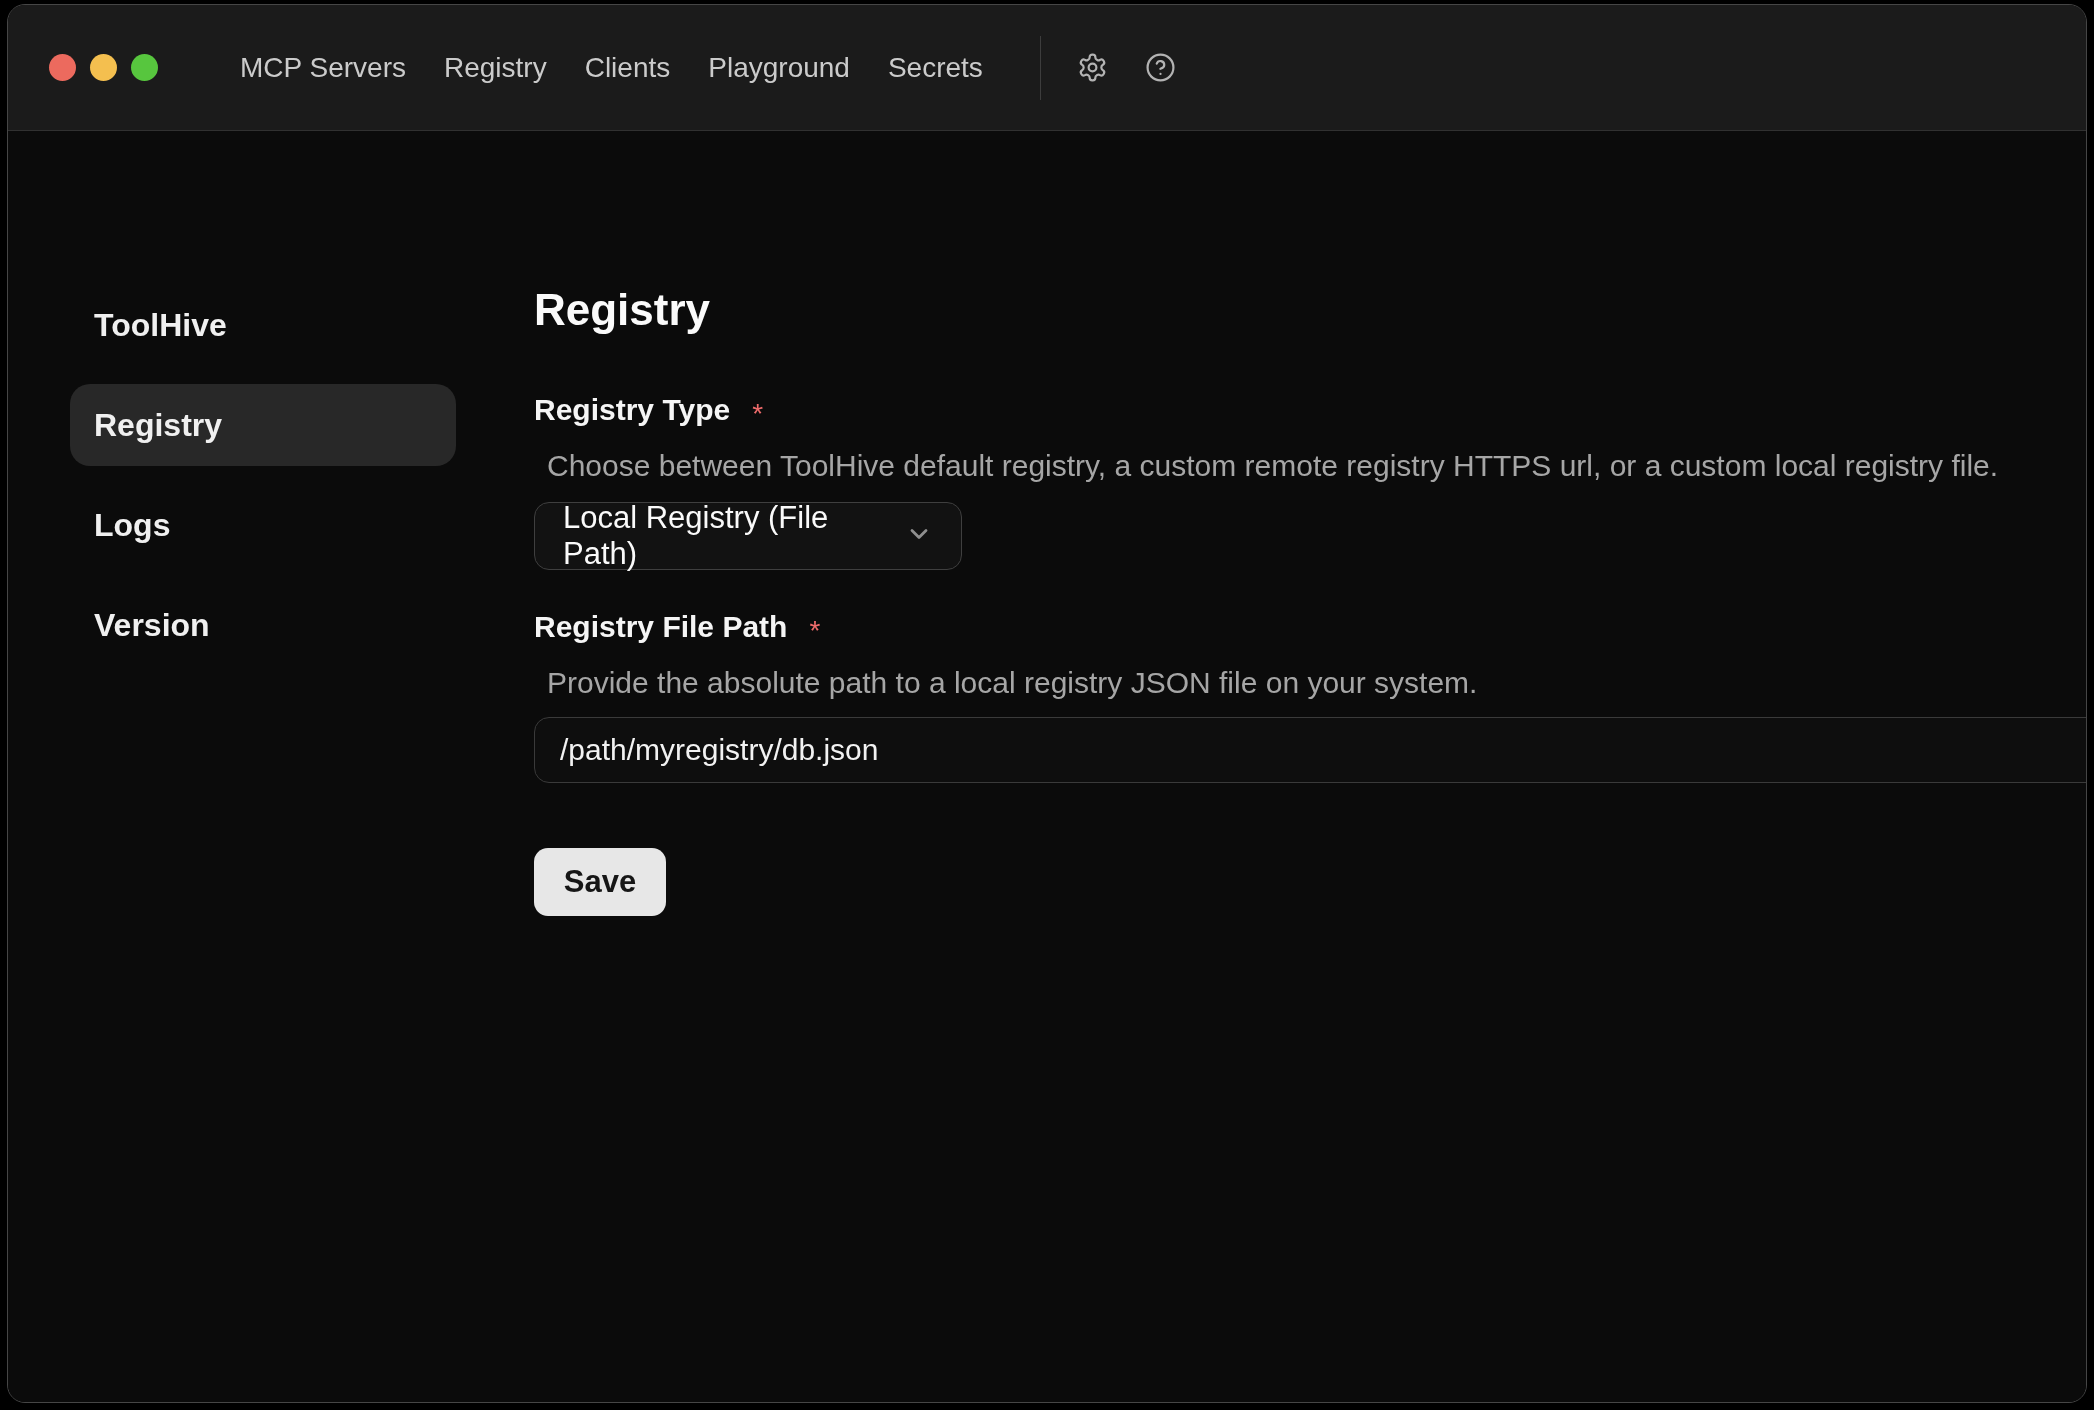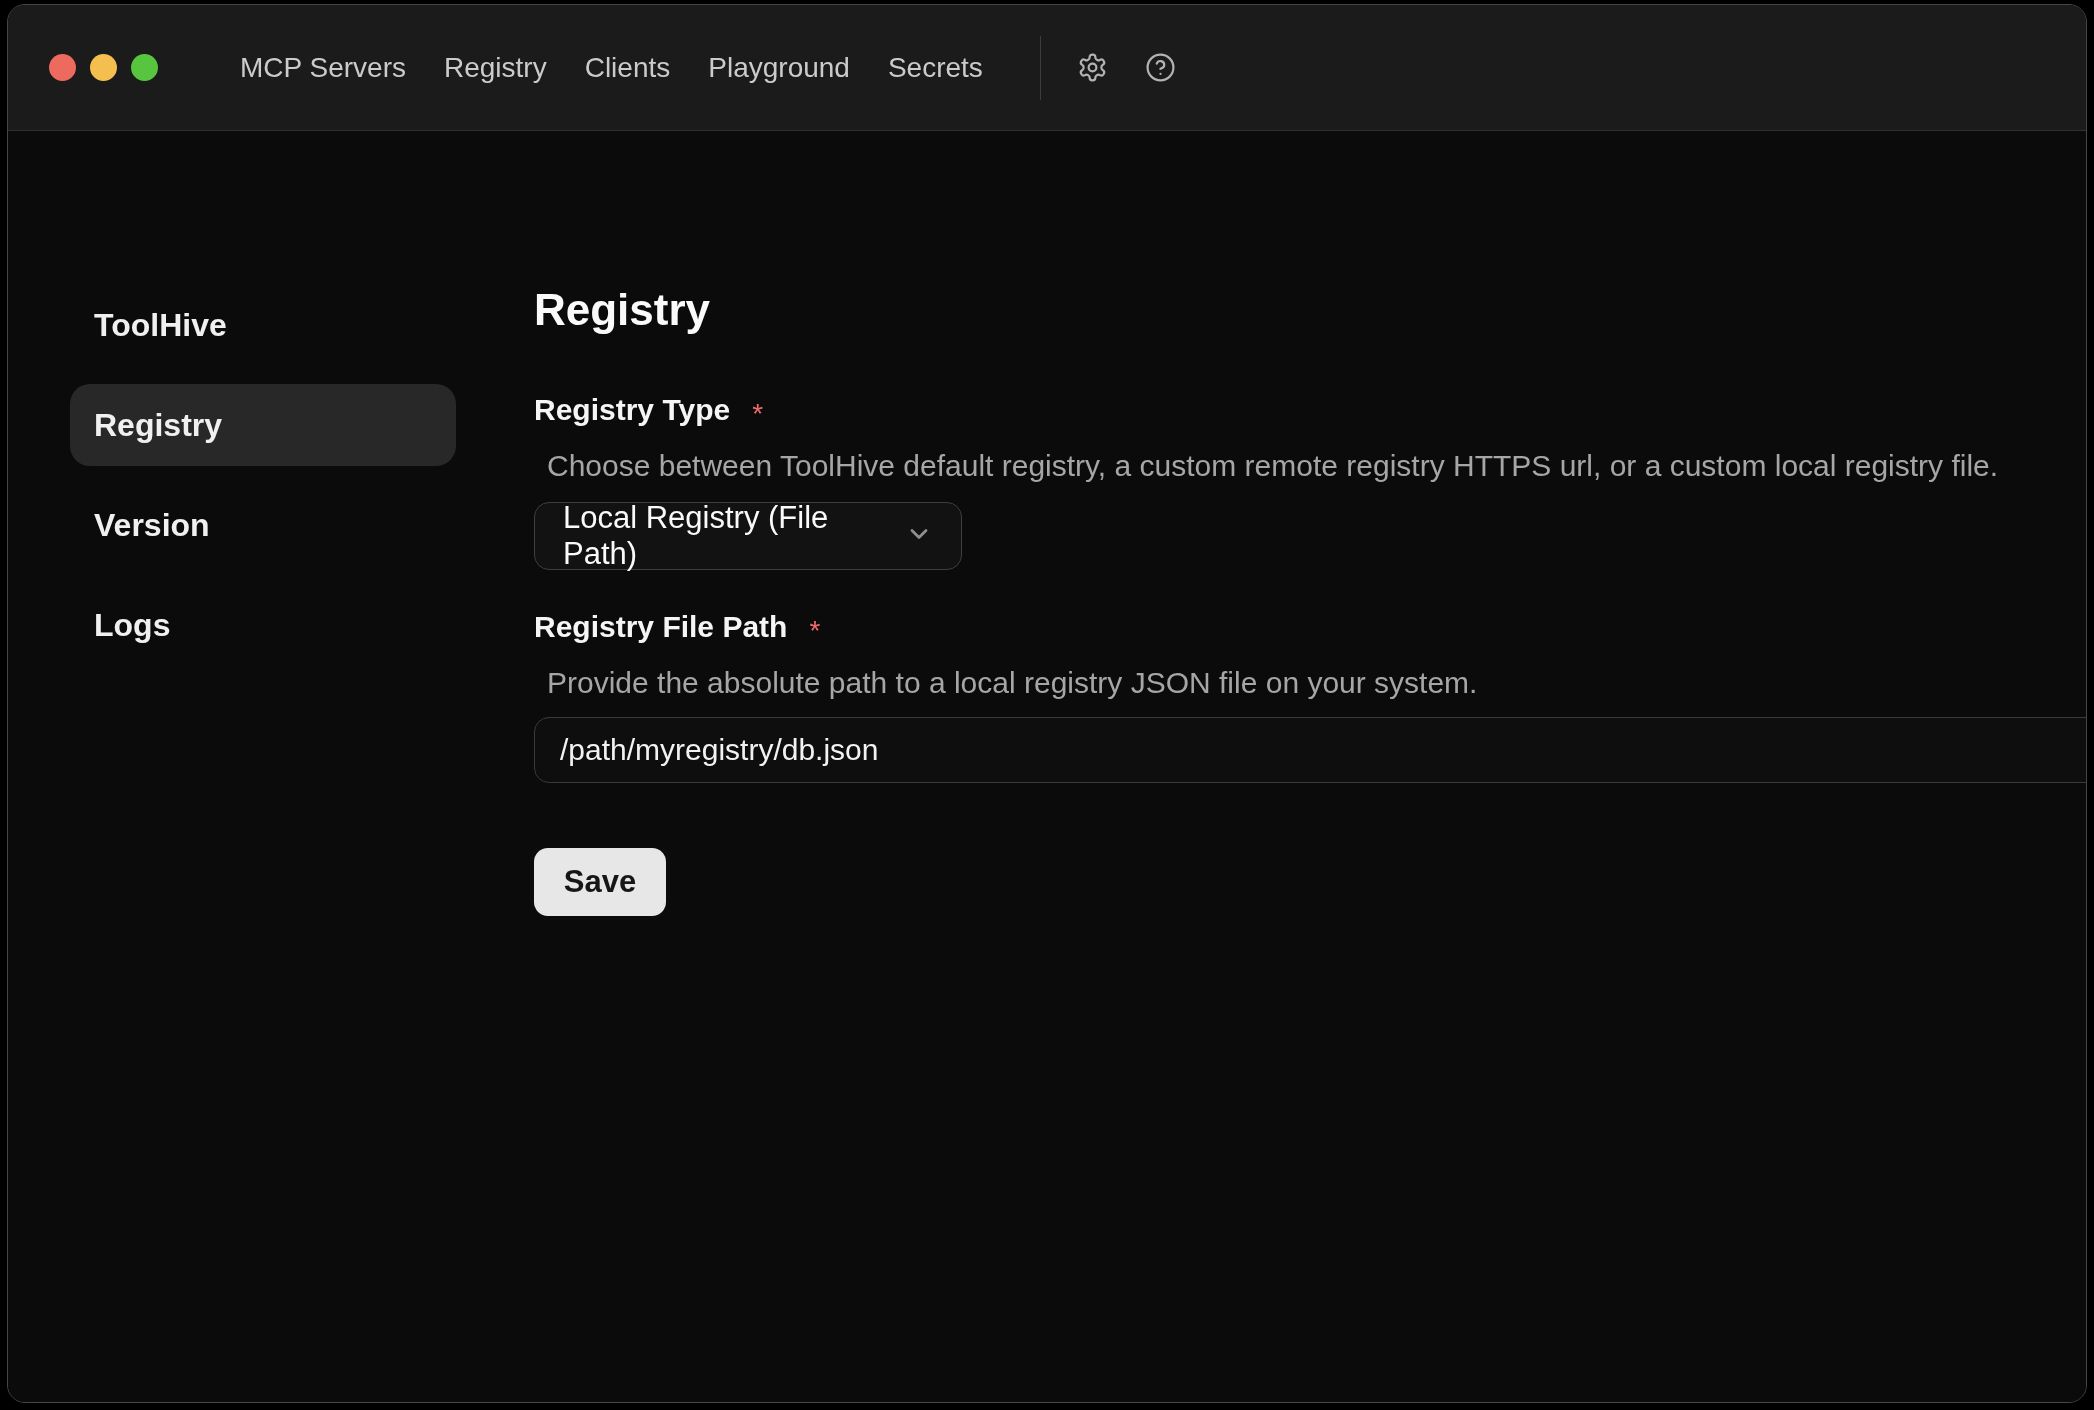--- a/index.html
+++ b/index.html
@@ -110,22 +110,22 @@
       </span>
     </div>
   </div>
 
   <div class="content">
 
 
     <div class="sidebar">
       <div class="side-item">ToolHive</div>
       <div class="side-item selected">Registry</div>
+      <div class="side-item">Logs</div>
       <div class="side-item">Version</div>
-      <div class="side-item">Logs</div>
     </div>
 
     <div class="panel-heading">Registry</div>
 
     <div class="field-label-row pos-label1">
       <span class="field-label">Registry Type</span>
       <span class="required">*</span>
     </div>
     <div class="field-desc pos-desc1">Choose between ToolHive default registry, a custom remote registry HTTPS url, or a custom local registry file.</div>
 

